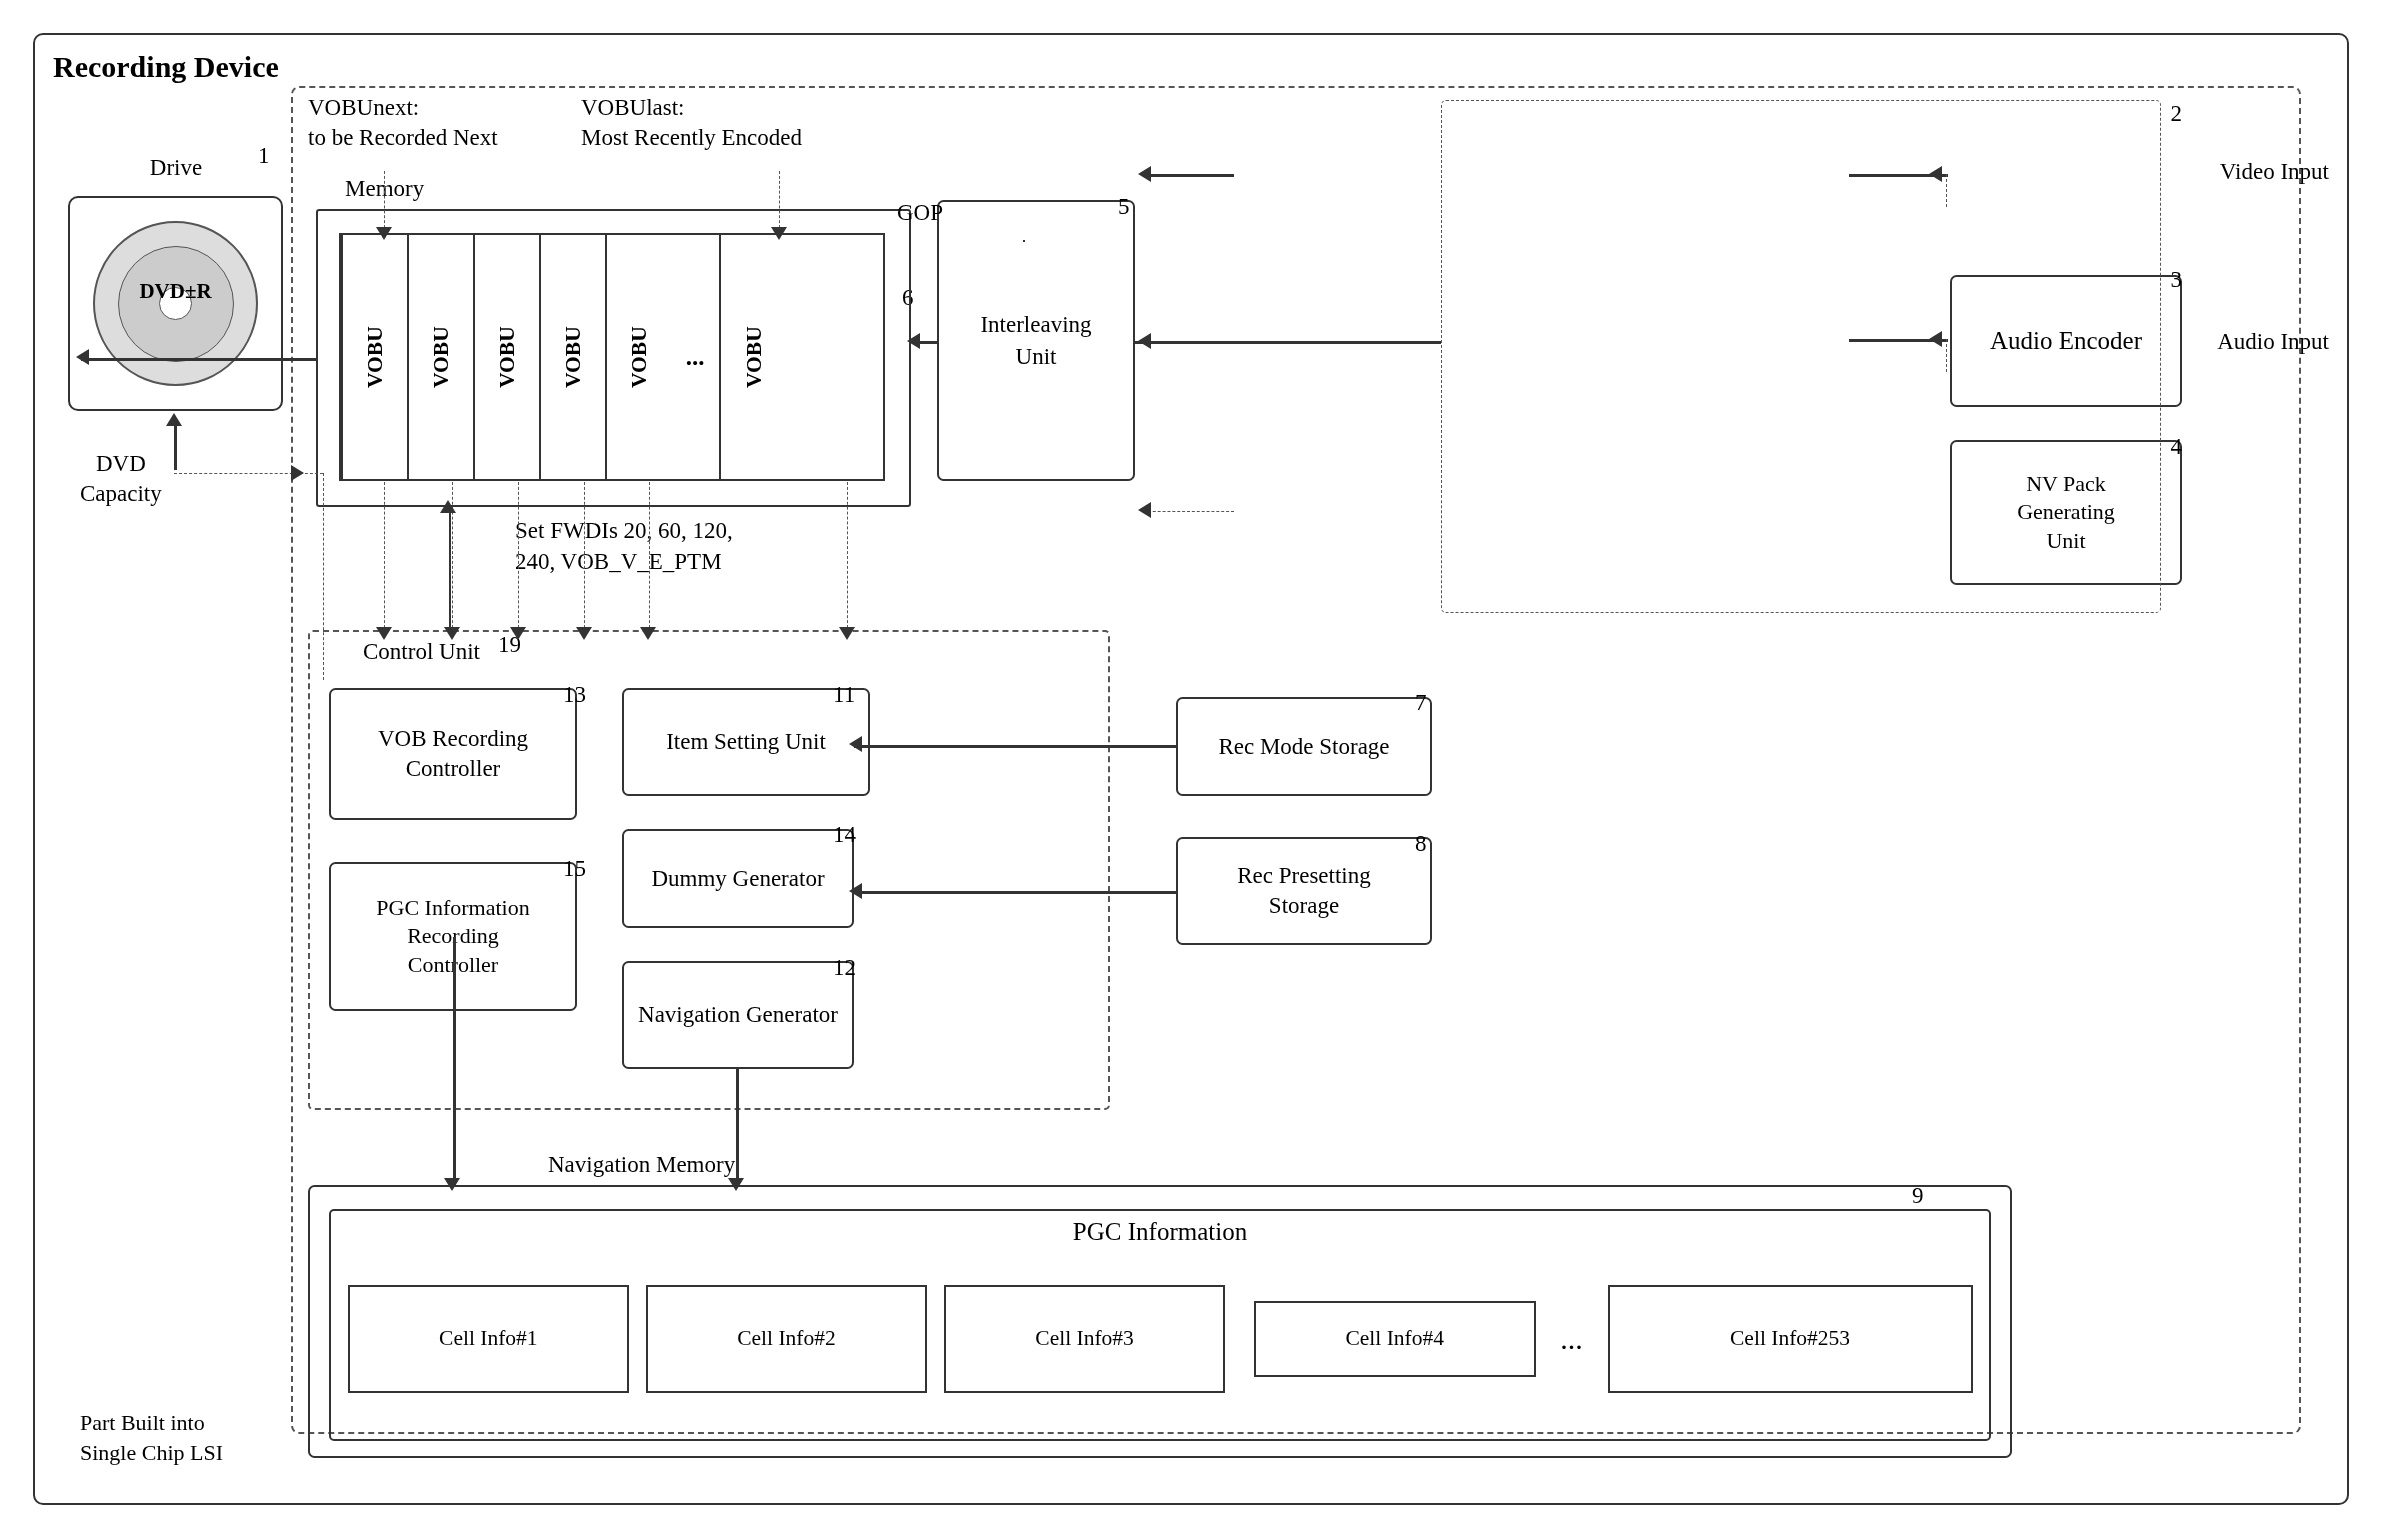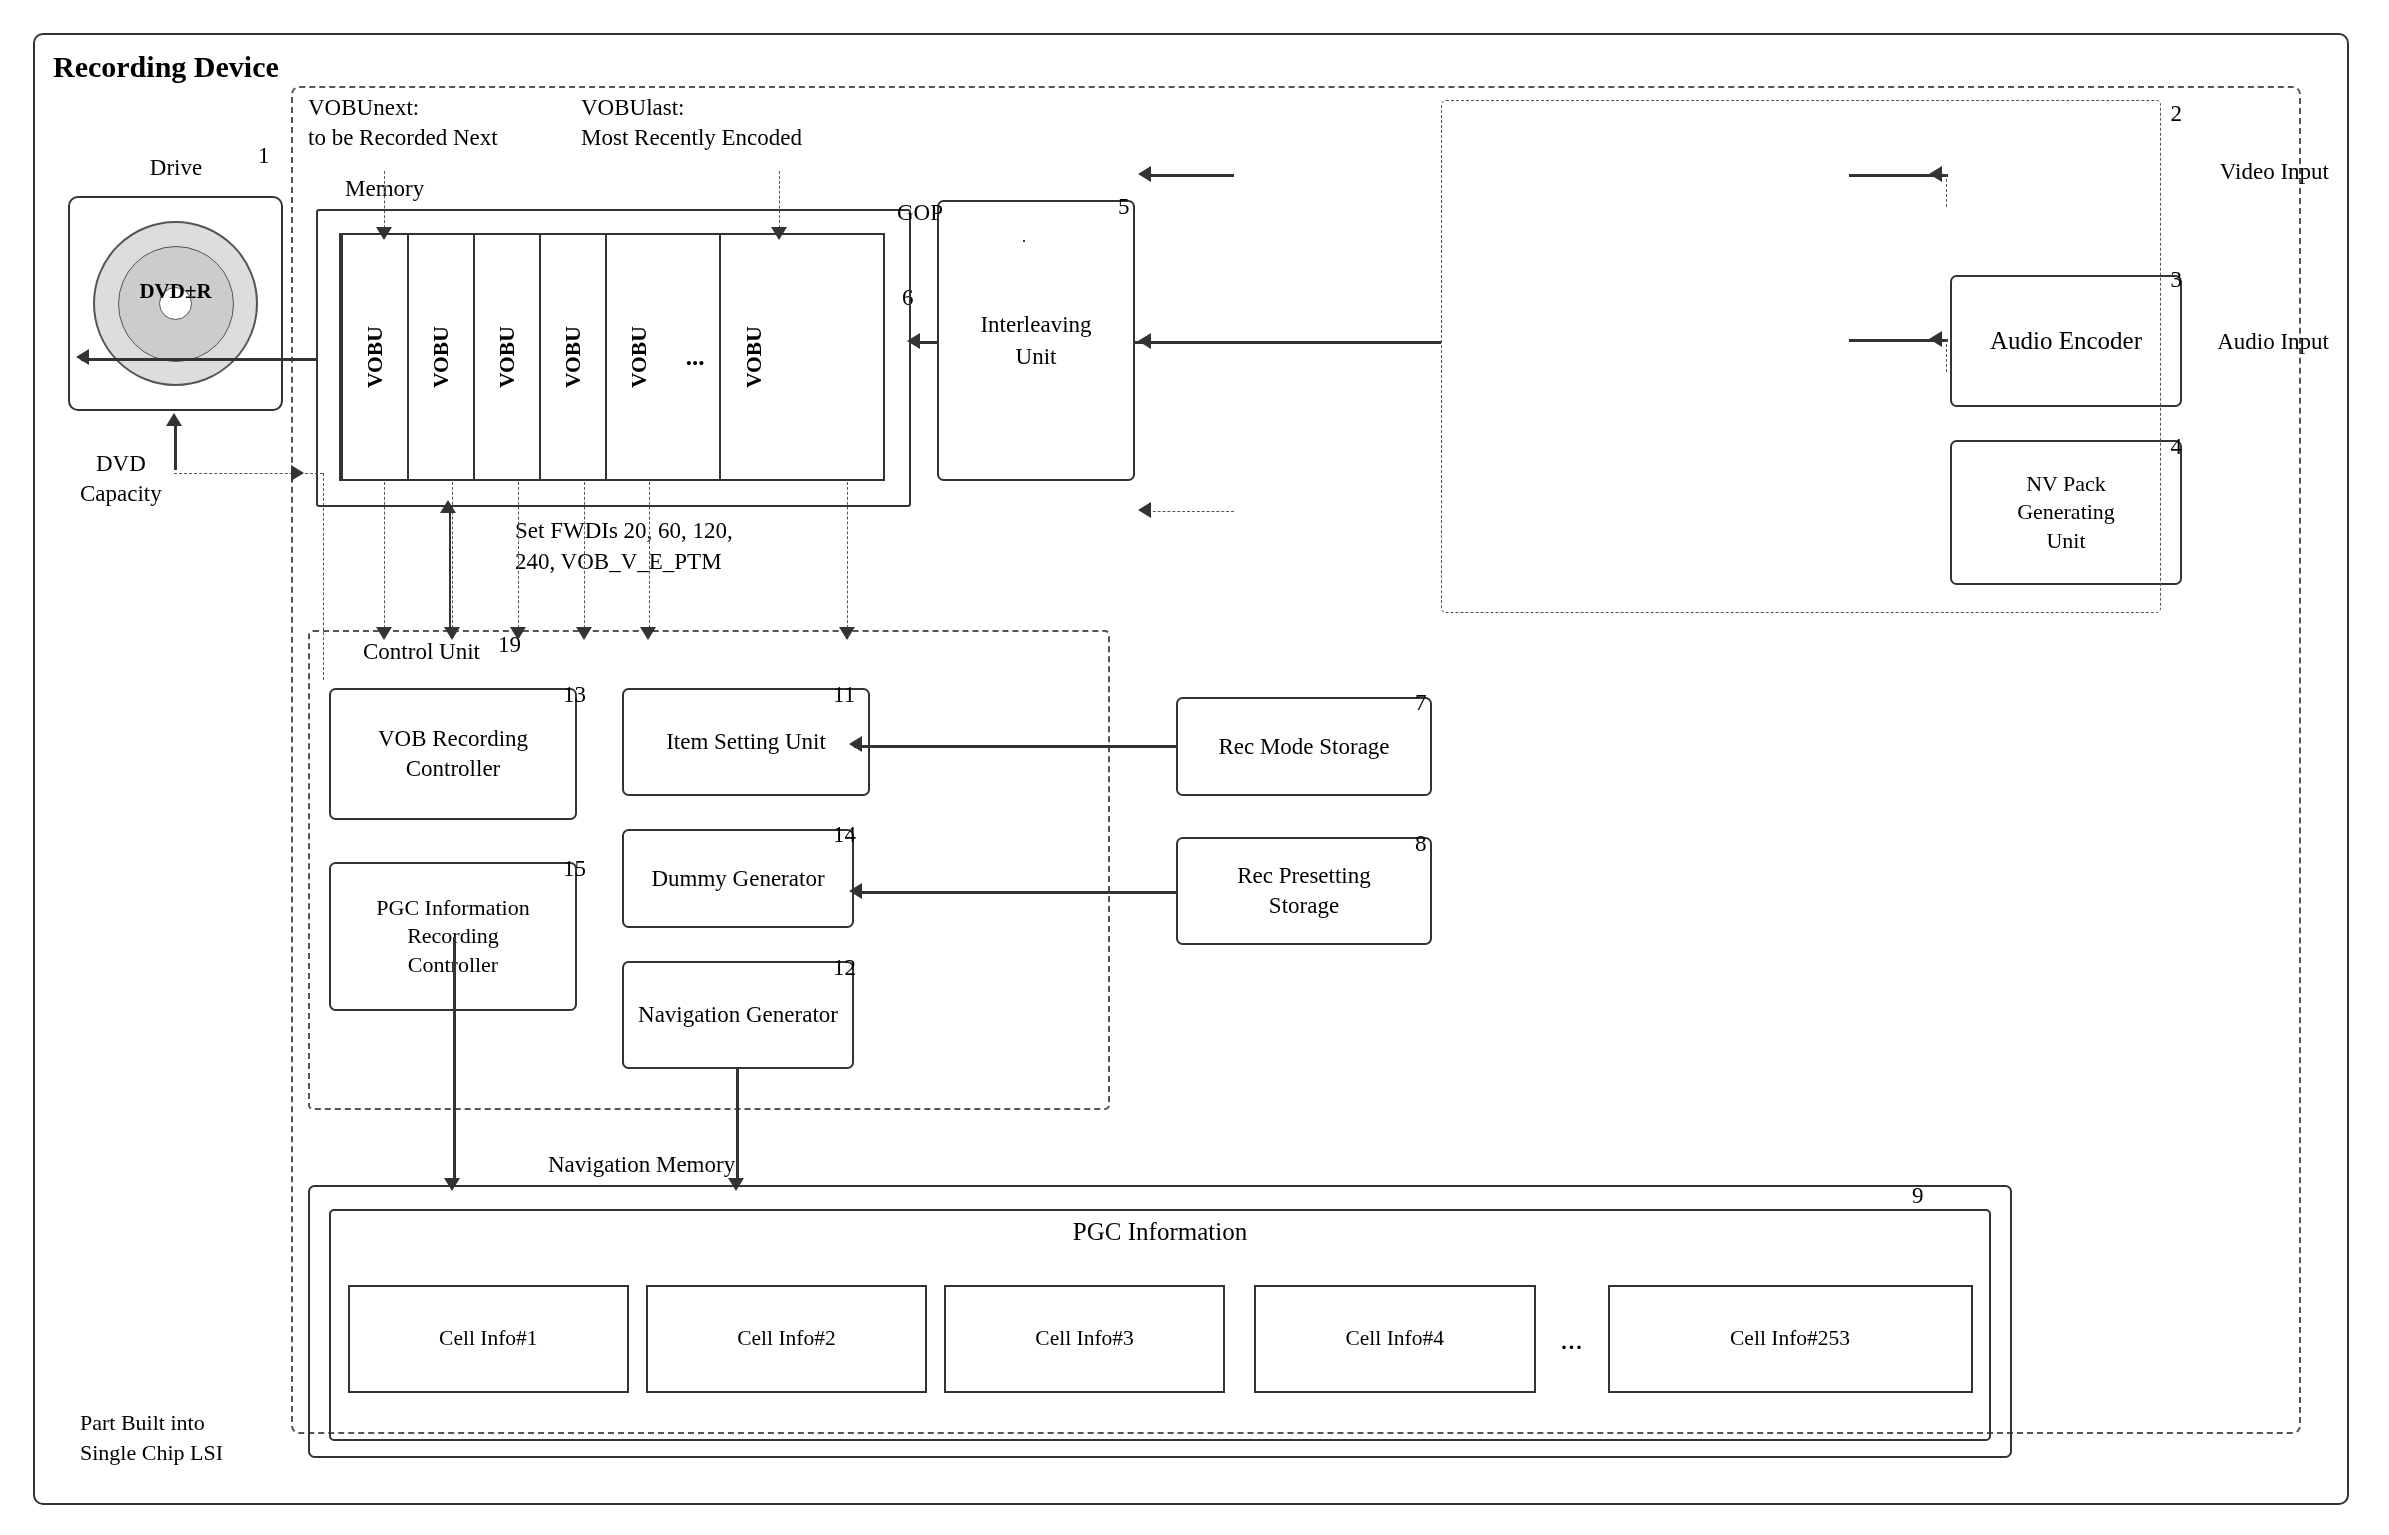--- a/index.html
+++ b/index.html
@@ -224,21 +224,21 @@
 
   <div style="position:absolute; top:1150px; left:273px; width:1704px; height:273px; border:2.5px solid #333; border-radius:6.6px;"></div>
 
   <div style="position:absolute; top:1174px; left:294px; width:1662px; height:232px; border:2.5px solid #333; border-radius:5px;">
     <div style="position:absolute; top:6.6px; left:0; width:100%; text-align:center; font-size:25px; font-weight:normal;">PGC Information</div>
 
     <div style="position:absolute; top:45px; left:16.5px; right:16.5px; bottom:16.5px; display:flex; align-items:center; gap:16.5px;">
       <div class="box" style="position:relative; flex:1; height:108px; font-size:21.5px;">Cell Info#1</div>
       <div class="box" style="position:relative; flex:1; height:108px; font-size:21.5px;">Cell Info#2</div>
       <div class="box" style="position:relative; flex:1; height:108px; font-size:21.5px;">Cell Info#3</div>
-      <div class="box" style="position:relative; flex:1; height:108px; font-size:21.5px;margin-left:12px;">Cell Info#4</div>
+      <div class="box" style="position:relative; flex:1; height:76px; font-size:21.5px;margin-left:12px;">Cell Info#4</div>
       <div style="font-size:30px; padding:0 8.3px; display:flex; align-items:center; height:108px;">...</div>
       <div class="box" style="position:relative; flex:1.3; height:108px; font-size:21.5px;">Cell Info#253</div>
     </div>
   </div>
 
   <div style="position:absolute; top:1373px; left:45px; font-size:22px; line-height:1.35;">Part Built into<br>Single Chip LSI</div>
 
   <div class="arrow-h" style="top:139px; left:1108px; width:91px;"></div>
   <div class="arrowhead-left" style="top:131px; left:1103px;"></div>
 

